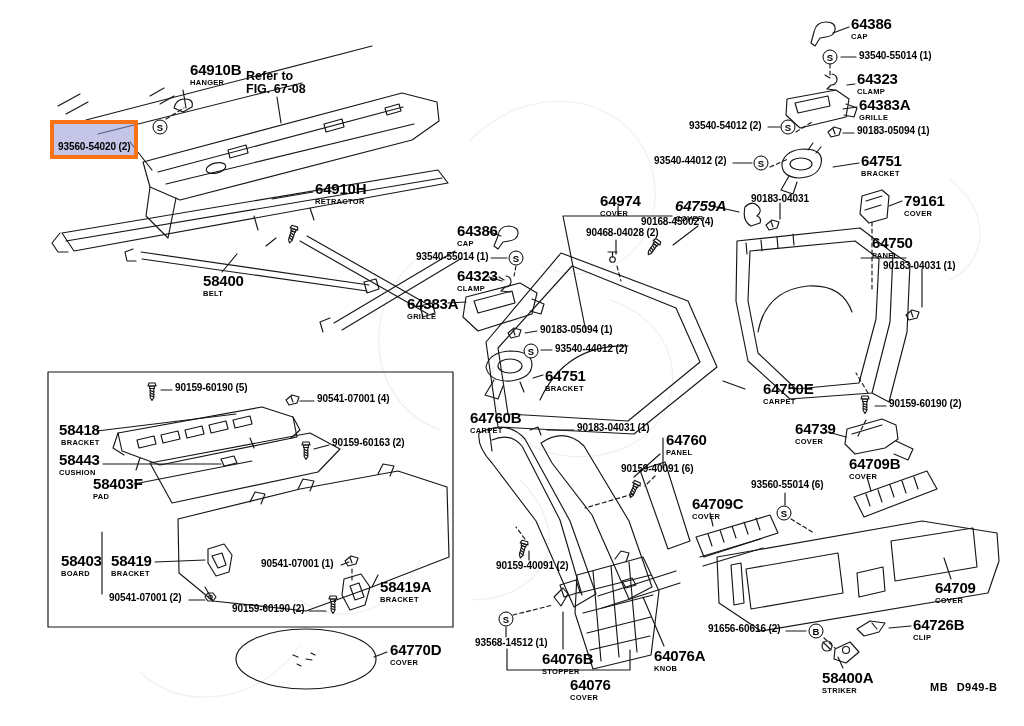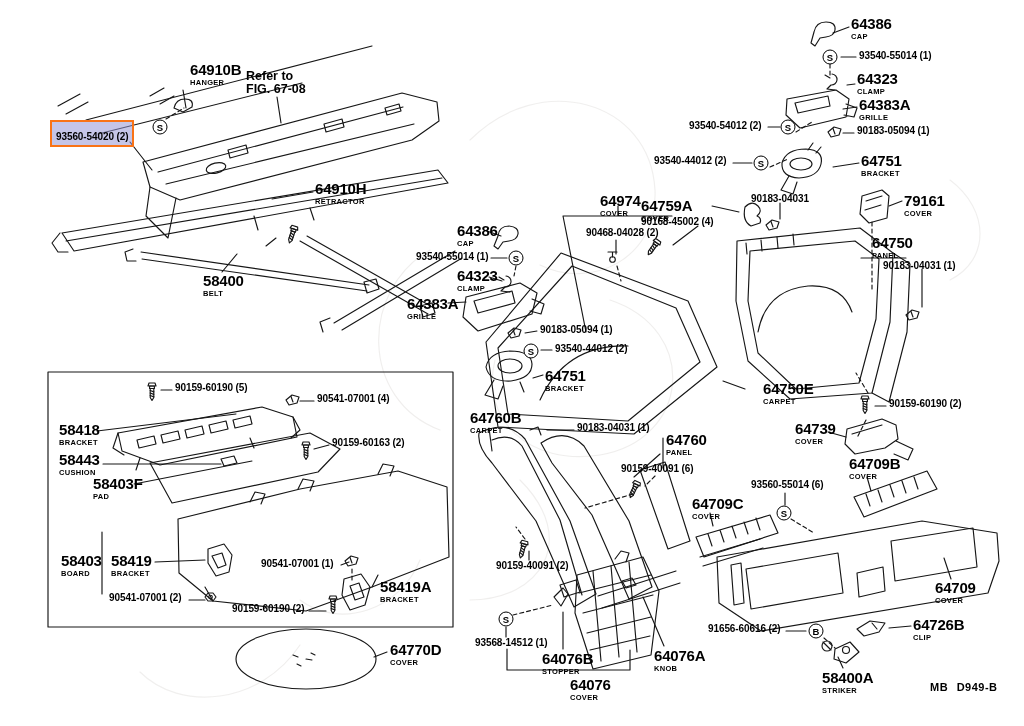--- a/index.html
+++ b/index.html
@@ -9,21 +9,21 @@
   .art path,.art rect,.art ellipse,.art circle,.art use{stroke:#161616;fill:none;stroke-width:1.15;
        stroke-linecap:round;stroke-linejoin:round;}
   .art .dash{stroke-dasharray:4 3;}
   .art .wm path{stroke:#8b8178;}
   #labels,#symbols{position:absolute;left:0;top:0;width:100%;height:100%;}
   .label{position:absolute;color:#000;line-height:1.05;cursor:pointer;}
   .label .num{display:block;font-weight:bold;font-size:15px;letter-spacing:-0.2px;white-space:nowrap;}
   .label .nm{display:block;font-weight:bold;font-size:7.5px;letter-spacing:0.3px;margin-top:1px;white-space:nowrap;}
   .label.small .num{font-size:10px;letter-spacing:-0.1px;}
   .label.note .num,.label.note .nm{font-size:12.5px;letter-spacing:0;margin-top:0;}
-  .label.hl{margin:-5px 8px 0 -6px;padding:10px 4px 2px 4px;border:2px solid #f97316;
+  .label.hl{margin:-5px 8px 0 -6px;padding:18px 4px 2px 4px;border:4px solid #f97316;
             background:rgba(150,150,212,0.55);}
   .symbol{position:absolute;width:13px;height:13px;border:1.6px solid #000;border-radius:50%;
           background:#fff;color:#000;font-weight:bold;font-size:9.5px;line-height:13px;
           text-align:center;transform:translate(-50%,-50%);}
   .footer{position:absolute;left:930px;top:681px;font-weight:bold;font-size:11px;
           letter-spacing:0.5px;word-spacing:5px;color:#000;}
 </style>
 </head>
 <body>
 
@@ -228,21 +228,21 @@
     <span class="nm">BELT</span>
   </div>
       <div class="label small" style="left: 175px; top: 383px;">
     <span class="num">90159-60190 (5)</span>
 
   </div>
       <div class="label small" style="left: 317px; top: 394px;">
     <span class="num">90541-07001 (4)</span>
 
   </div>
-      <div class="label" style="left: 59px; top: 422px;">
+      <div class="label" style="left: 59px; top: 422px; text-align: right;">
     <span class="num">58418</span>
     <span class="nm">BRACKET</span>
   </div>
       <div class="label small" style="left: 332px; top: 438px; text-align: right;">
     <span class="num">90159-60163 (2)</span>
 
   </div>
       <div class="label" style="left: 59px; top: 452px;">
     <span class="num">58443</span>
     <span class="nm">CUSHION</span>
@@ -336,21 +336,21 @@
 
   </div>
       <div class="label" style="left: 545px; top: 368px;">
     <span class="num">64751</span>
     <span class="nm">BRACKET</span>
   </div>
       <div class="label" style="left: 600px; top: 193px;">
     <span class="num">64974</span>
     <span class="nm">COVER</span>
   </div>
-      <div class="label" style="left: 641px; top: 198px;">
+      <div class="label" style="left: 675px; top: 198px; font-style: italic;">
     <span class="num">64759A</span>
     <span class="nm">COVER</span>
   </div>
       <div class="label small" style="left: 751px; top: 194px;">
     <span class="num">90183-04031</span>
 
   </div>
       <div class="label small" style="left: 641px; top: 217px;">
     <span class="num">90168-45002 (4)</span>
 

